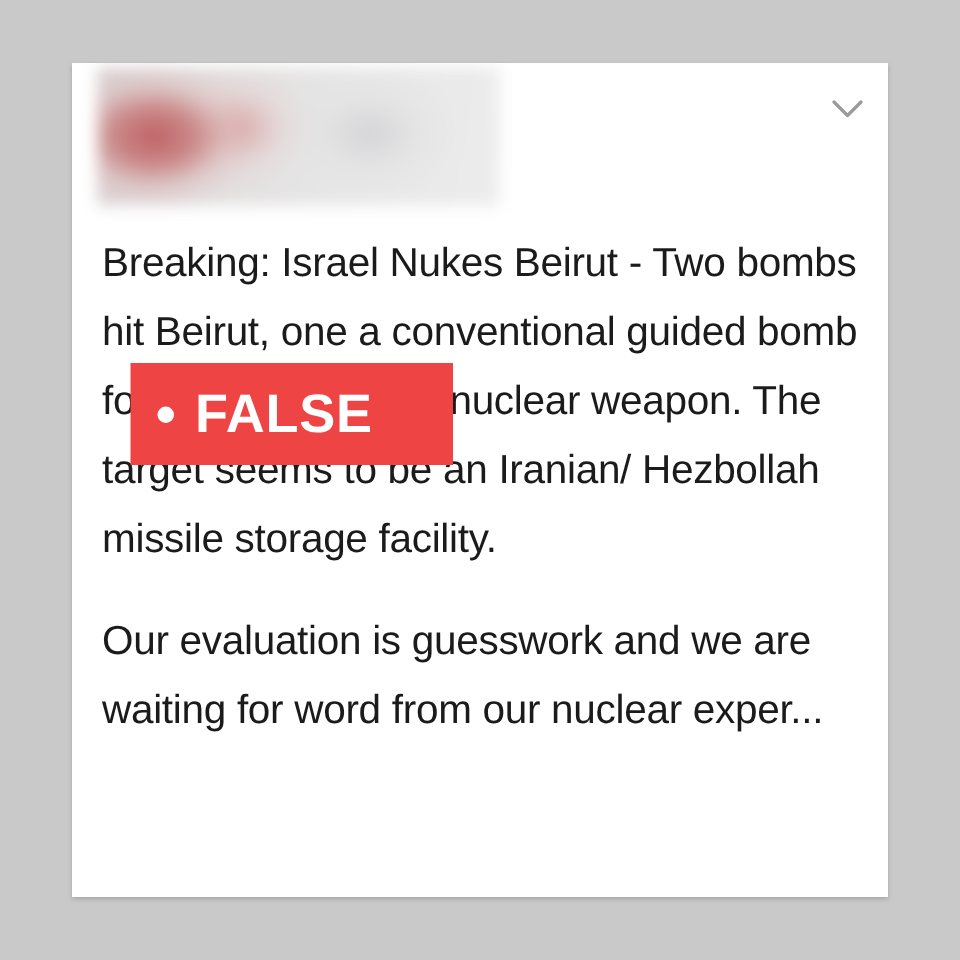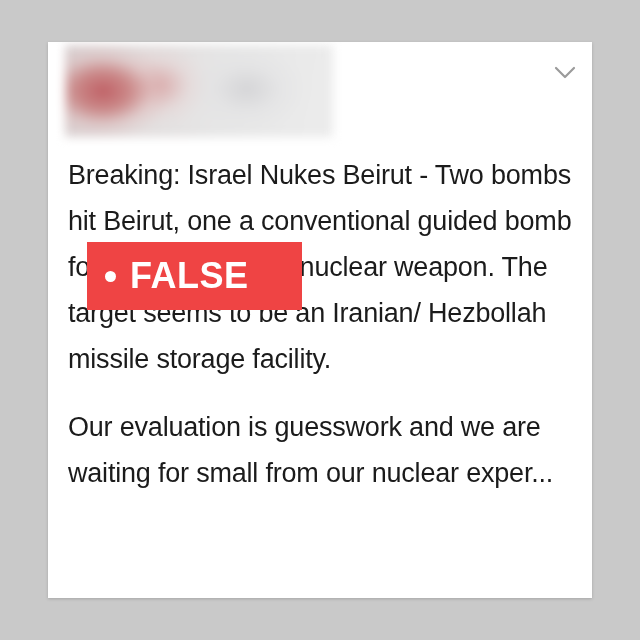--- a/index.html
+++ b/index.html
@@ -118,21 +118,21 @@
     <div class="thumb"></div>
 
     <div class="chevron">
       <svg width="22" height="14" viewBox="0 0 22 14" aria-hidden="true">
         <polyline points="2,2 11,11 20,2" fill="none" stroke="#9b9b9b" stroke-width="2.2" stroke-linecap="round" stroke-linejoin="round"></polyline>
       </svg>
     </div>
 
     <div class="body">
       <p class="para">Breaking: Israel Nukes Beirut - Two bombs hit Beirut, one a conventional guided bomb followed by a small nuclear weapon.  The target seems to be an Iranian/ Hezbollah missile storage facility.</p>
-      <p class="para">Our evaluation is guesswork and we are waiting for small from our nuclear exper...</p>
+      <p class="para">Our evaluation is guesswork and we are waiting for word from our nuclear exper...</p>
     </div>
 
     <div class="false-badge">
       <span class="false-bullet"></span>
       <span class="false-label">FALSE</span>
     </div>
 
   </div>
 
 </div>

